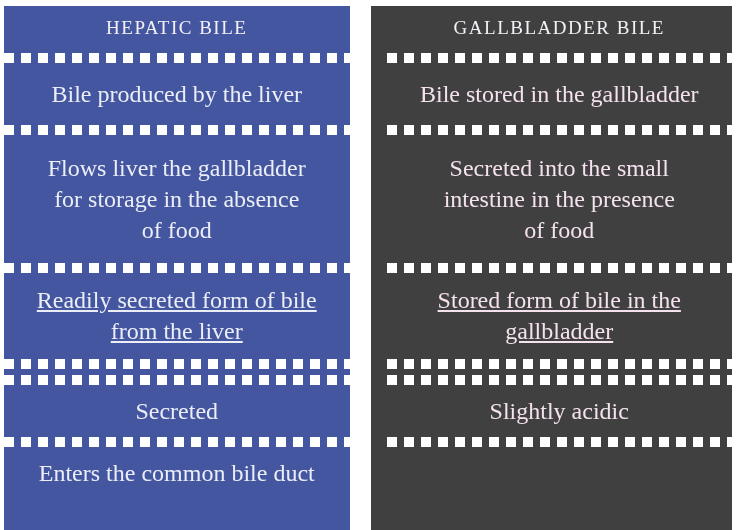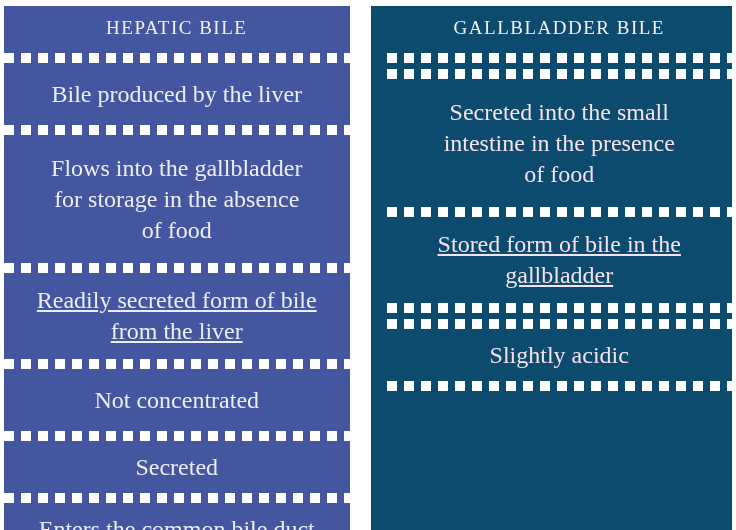--- a/index.html
+++ b/index.html
@@ -19,21 +19,21 @@
     display: flex;
     gap: 21px;
   }
   .col {
     flex: 1 1 0;
     display: flex;
     flex-direction: column;
     overflow: hidden;
   }
   .col-left  { background: #4456a0; color: #eceef7; }
-  .col-right { background: #0c4a6e; color: #f5e2ee; padding-left: 16px; }
+  .col-right { background: #404040; color: #f5e2ee; padding-left: 16px; }
   .col-header {
     height: 44px;
     flex: 0 0 auto;
     display: flex;
     align-items: center;
     justify-content: center;
     font-size: 19px;
     letter-spacing: 1.5px;
     color: #f3f1f6;
   }
@@ -67,37 +67,37 @@
 </head>
 <body>
 
 <div class="canvas">
 
   <div class="col col-left">
     <div class="col-header">HEPATIC BILE</div>
     <div class="dash"></div>
     <div class="cell r1">Bile produced by the liver</div>
     <div class="dash"></div>
-    <div class="cell r2">Flows into the gallbladder
+    <div class="cell r2">Flows liver the gallbladder
 for storage in the absence
 of food</div>
     <div class="dash"></div>
     <div class="cell r3">Readily secreted form of bile
 from the liver</div>
     <div class="dash"></div>
-    <div class="cell r4">Not concentrated</div>
     <div class="dash"></div>
     <div class="cell r5">Secreted</div>
     <div class="dash"></div>
     <div class="cell r6">Enters the common bile duct</div>
   </div>
 
   <div class="col col-right">
     <div class="col-header">GALLBLADDER BILE</div>
     <div class="dash"></div>
+    <div class="cell r1">Bile stored in the gallbladder</div>
     <div class="dash"></div>
     <div class="cell r2">Secreted into the small
 intestine in the presence
 of food</div>
     <div class="dash"></div>
     <div class="cell r3">Stored form of bile in the
 gallbladder</div>
     <div class="dash"></div>
     <div class="dash"></div>
     <div class="cell r5">Slightly acidic</div>

